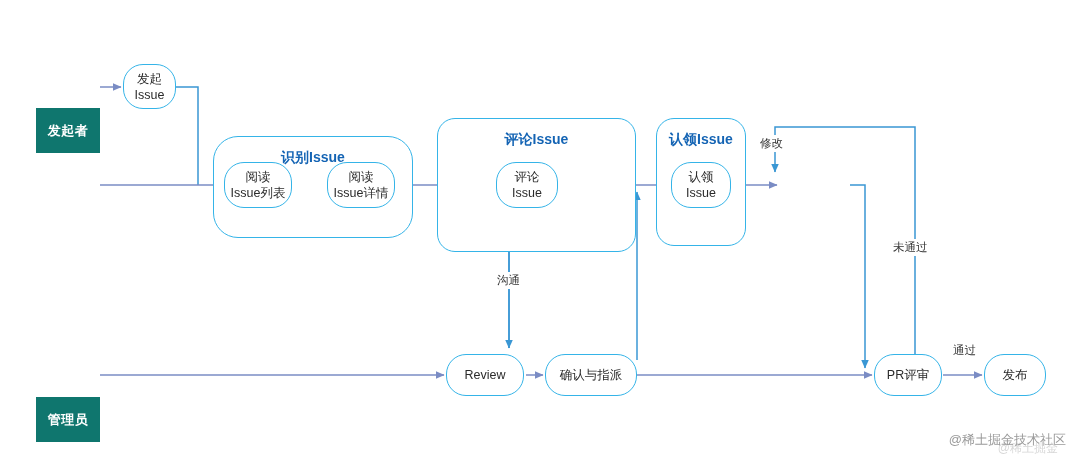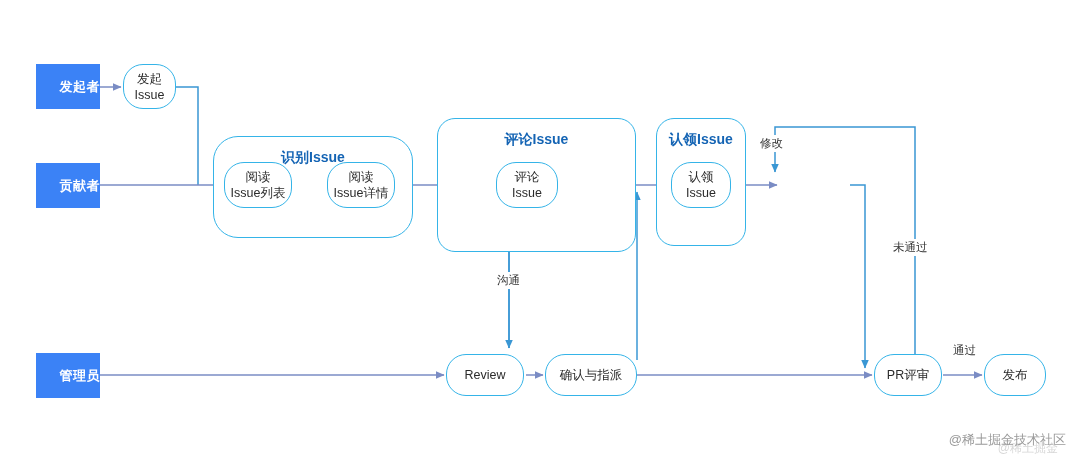--- a/index.html
+++ b/index.html
@@ -21,28 +21,29 @@
     position: absolute;
     left: 0;
     top: 0;
     width: 1080px;
     height: 463px;
     pointer-events: none;
   }
   
   .role-block {
     position: absolute;
-    background: #3b82f6;
+    background: #0f766e;
     color: #ffffff;
     font-weight: bold;
     font-size: 13px;
     display: flex;
     align-items: center;
-    justify-content: flex-end;
+    justify-content: center;
     letter-spacing: 0.5px;
+    margin-top: 44px;
   }
   
   .node {
     position: absolute;
     background: #ffffff;
     border: 1.6px solid #35b4e8;
     border-radius: 20px;
     color: #2b2b2b;
     font-size: 12.5px;
     line-height: 1.28;
@@ -163,23 +164,20 @@
   </div>
 
   <div class="group" style="left:656px; top:118px; width:90px; height:128px;">
     <div class="group-title">认领Issue</div>
   </div>
 
   <div class="role-block" style="left:36px; top:64px; width:64px; height:45px;">
     <span>发起者</span>
   </div>
 
-  <div class="role-block" style="left:36px; top:163px; width:64px; height:45px;">
-    <span>贡献者</span>
-  </div>
 
   <div class="role-block" style="left:36px; top:353px; width:64px; height:45px;">
     <span>管理员</span>
   </div>
 
   <div class="node" style="left:123px; top:64px; width:53px; height:45px;">
     <div>
       <span>发起</span>
       <span>Issue</span>
     </div>

